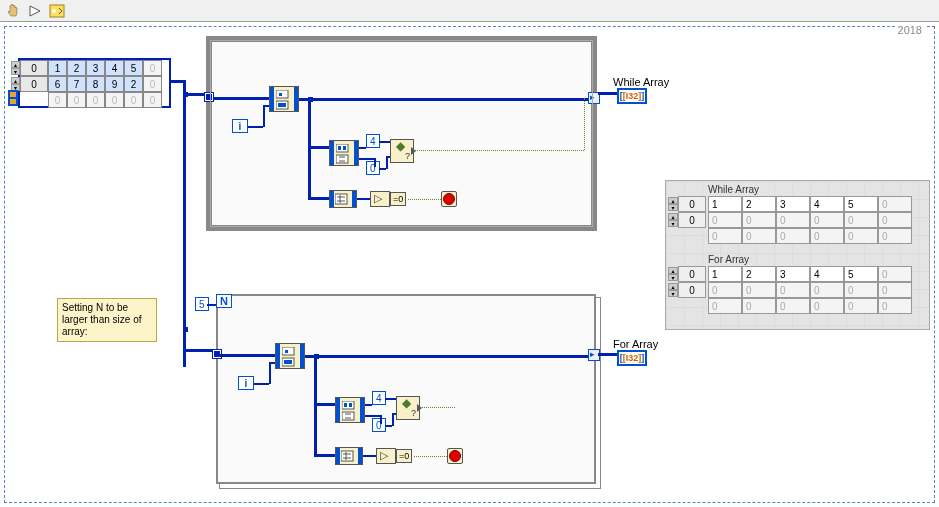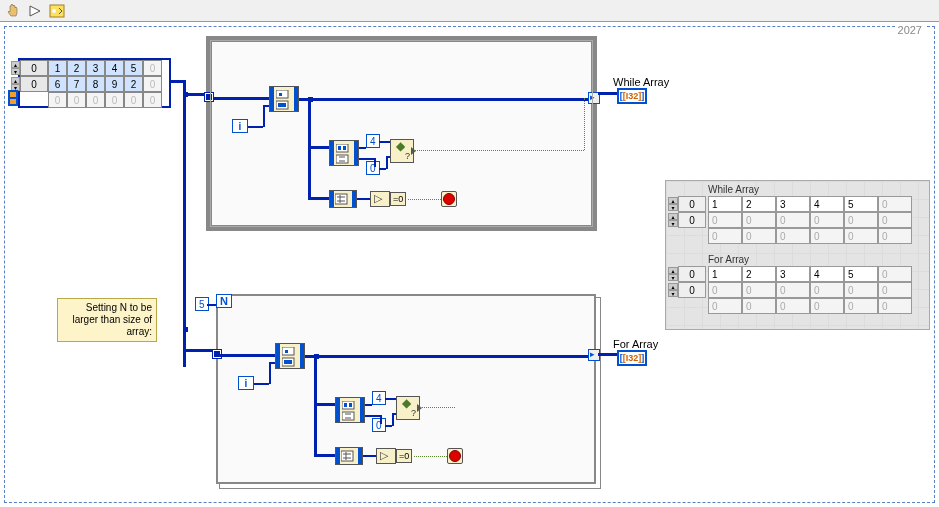--- a/index.html
+++ b/index.html
@@ -103,21 +103,21 @@
     <svg width="16" height="14">
         <rect x="1" y="1" width="14" height="12" fill="#fde060" stroke="#a08020"></rect>
         <circle cx="5" cy="7" r="2" fill="#fff"></circle>
         <path d="M10 4l3 3-3 3" stroke="#555" fill="none"></path>
       </svg>
   </div>
 </div>
 
 <div class="canvas">
   <div class="diagram-border"></div>
-  <div class="year">2027</div>
+  <div class="year">2018</div>
 
   <div class="array-ctrl" style="left:18px; top:36px; width:153px; height:50px;">
     <div class="idx-col">
       <div class="idx-cell">
         <div class="spin">
             <div class="spin-a">▴</div>
             <div class="spin-a">▾</div>
           </div>
         <span>0</span>
       </div>
@@ -255,21 +255,21 @@
   </div>
 
   <div class="wire-h thick" style="left:598px; top:70px; width:19px;"></div>
   <div class="label" style="left:613px; top:54px;">While Array</div>
   <div class="ind-term" style="left:617px; top:66px;">
       <span class="brk">[</span>
       <span>[I32]</span>
       <span class="brk">]</span>
     </div>
 
-  <div class="comment" style="left:57px; top:276px;text-align:right;"><span>Setting N to be larger than size of array:</span></div>
+  <div class="comment" style="left:57px; top:276px;"><span>Setting N to be larger than size of array:</span></div>
 
   <div class="const-box" style="left:195px; top:275px;">
       <span>5</span>
     </div>
   <div class="wire-h" style="left:207px; top:282px; width:10px;"></div>
 
   <div class="for-loop" style="left:216px; top:272px; width:380px; height:190px;">
     <div class="term-n" style="left:-2px; top:-2px;">
         <span>N</span>
       </div>

